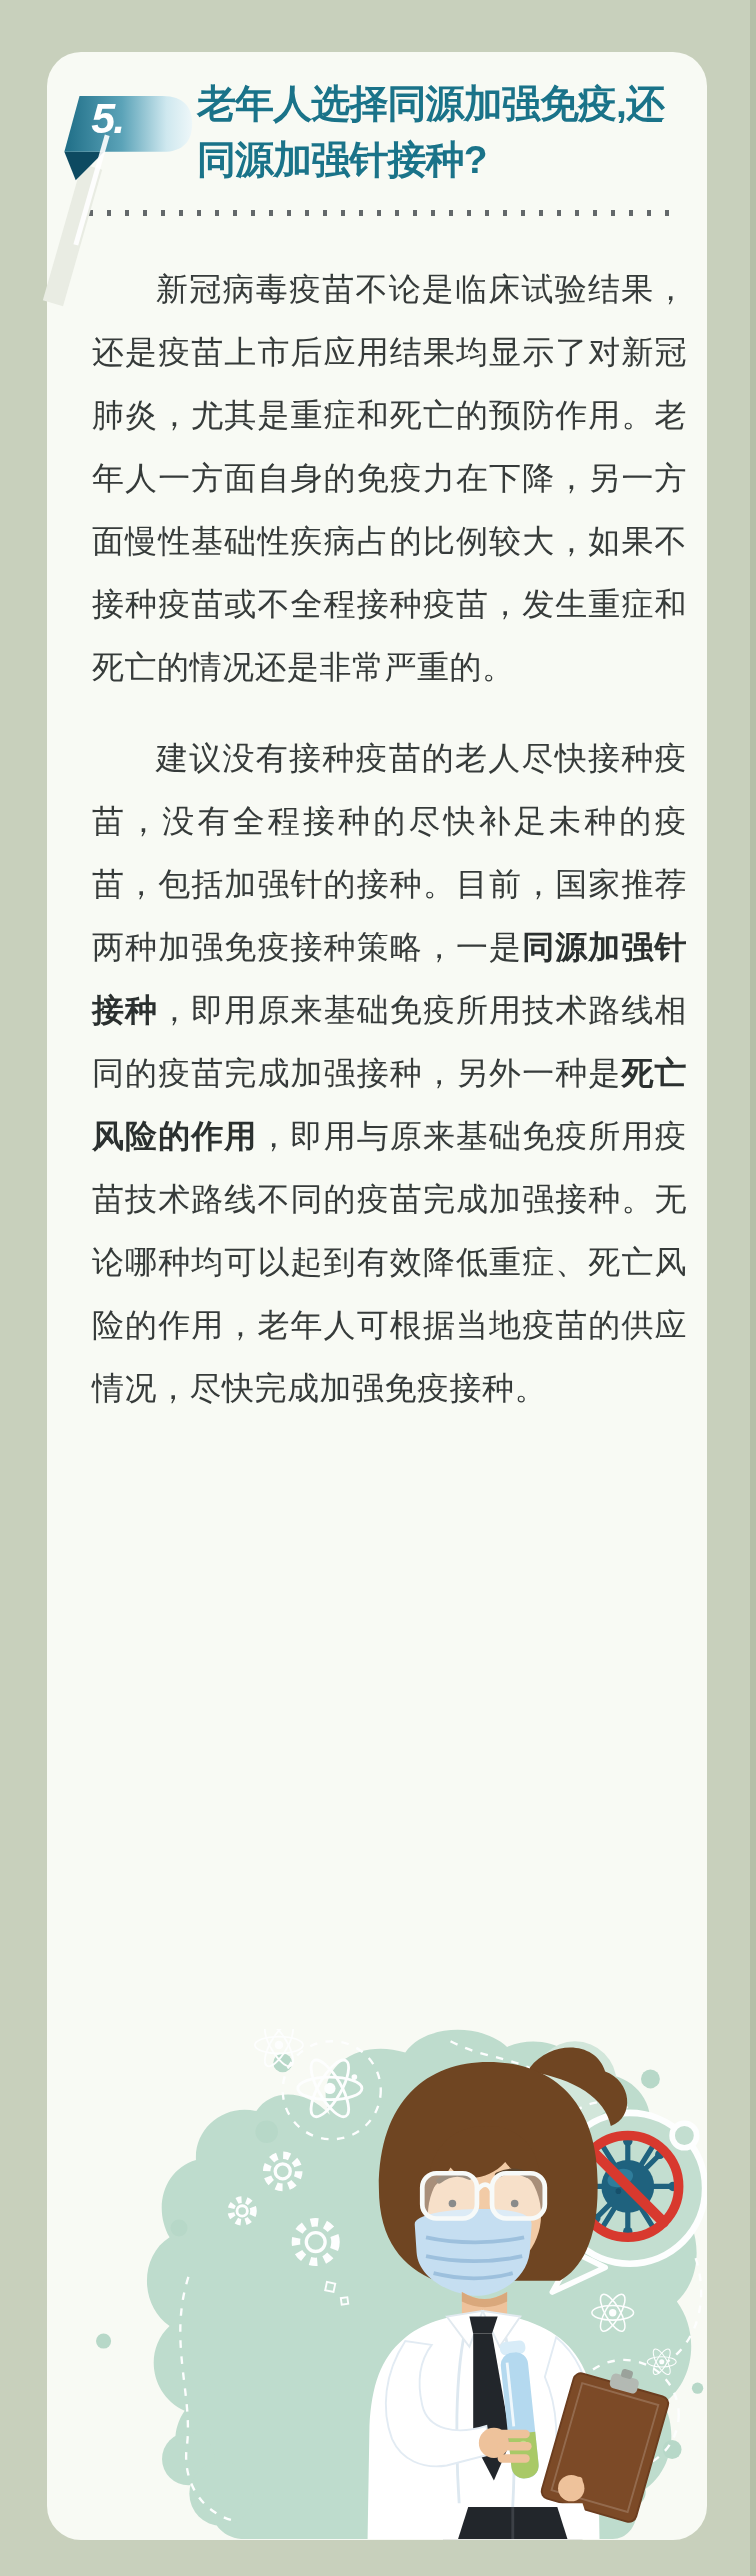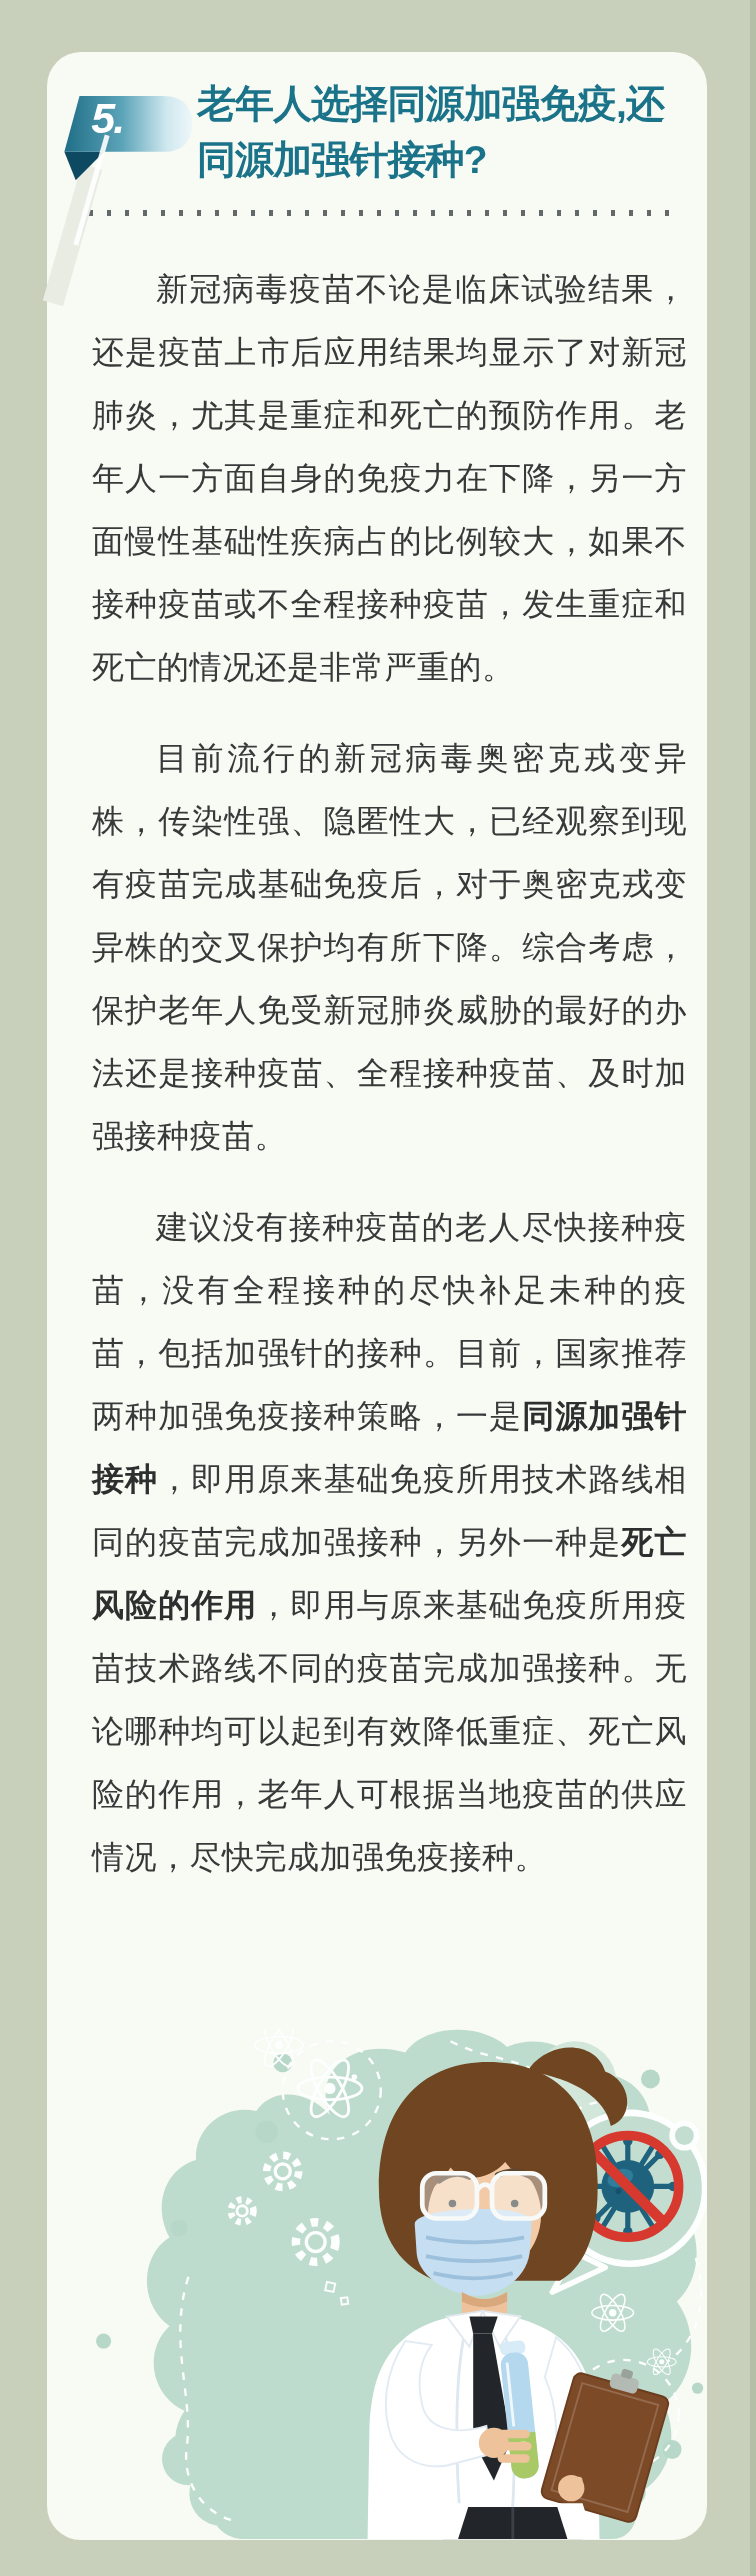--- a/index.html
+++ b/index.html
@@ -56,21 +56,20 @@
       <h1 class="title">
         <span>老年人选择同源加强免疫,还</span>
         <span>同源加强针接种?</span>
       </h1>
     </div>
 
     <div class="dotted"></div>
 
     <div class="article">
       <p>新冠病毒疫苗不论是临床试验结果，还是疫苗上市后应用结果均显示了对新冠肺炎，尤其是重症和死亡的预防作用。老年人一方面自身的免疫力在下降，另一方面慢性基础性疾病占的比例较大，如果不接种疫苗或不全程接种疫苗，发生重症和死亡的情况还是非常严重的。</p>
-      <p>目前流行的新冠病毒奥密克戎变异株，传染性强、隐匿性大，已经观察到现有疫苗完成基础免疫后，对于奥密克戎变异株的交叉保护均有所下降。综合考虑，保护老年人免受新冠肺炎威胁的最好的办法还是接种疫苗、全程接种疫苗、及时加强接种疫苗。</p>
       <p><span>建议没有接种疫苗的老人尽快接种疫苗，没有全程接种的尽快补足未种的疫苗，包括加强针的接种。目前，国家推荐两种加强免疫接种策略，一是</span><b>同源加强针接种</b><span>，即用原来基础免疫所用技术路线相同的疫苗完成加强接种，另外一种是</span><b>死亡风险的作用</b><span>，即用与原来基础免疫所用疫苗技术路线不同的疫苗完成加强接种。无论哪种均可以起到有效降低重症、死亡风险的作用，老年人可根据当地疫苗的供应情况，尽快完成加强免疫接种。</span></p>
     </div>
 
     <div class="illus">
       <svg width="660" height="511" viewBox="0 0 700 540">
 
         <g>
           <path fill="#bedccd" d="M300,90 C280,40 330,8 380,24 C400,-6 460,-8 488,18 C520,4 560,16 572,48 C606,40 640,62 640,98 C676,112 688,152 668,182 C696,212 696,262 668,288 C692,320 688,372 654,396 C672,432 660,478 622,494 C632,520 618,540 600,540 L210,540 C180,540 166,512 180,488 C140,478 124,436 146,404 C110,388 102,340 130,314 C98,292 98,240 130,220 C112,188 124,148 158,138 C156,104 188,78 222,86 C238,62 274,62 300,90 Z"></path>
           <circle cx="560" cy="56" r="44" fill="#d2e6da"></circle>
           <circle cx="150" cy="455" r="28" fill="#bedccd"></circle>

